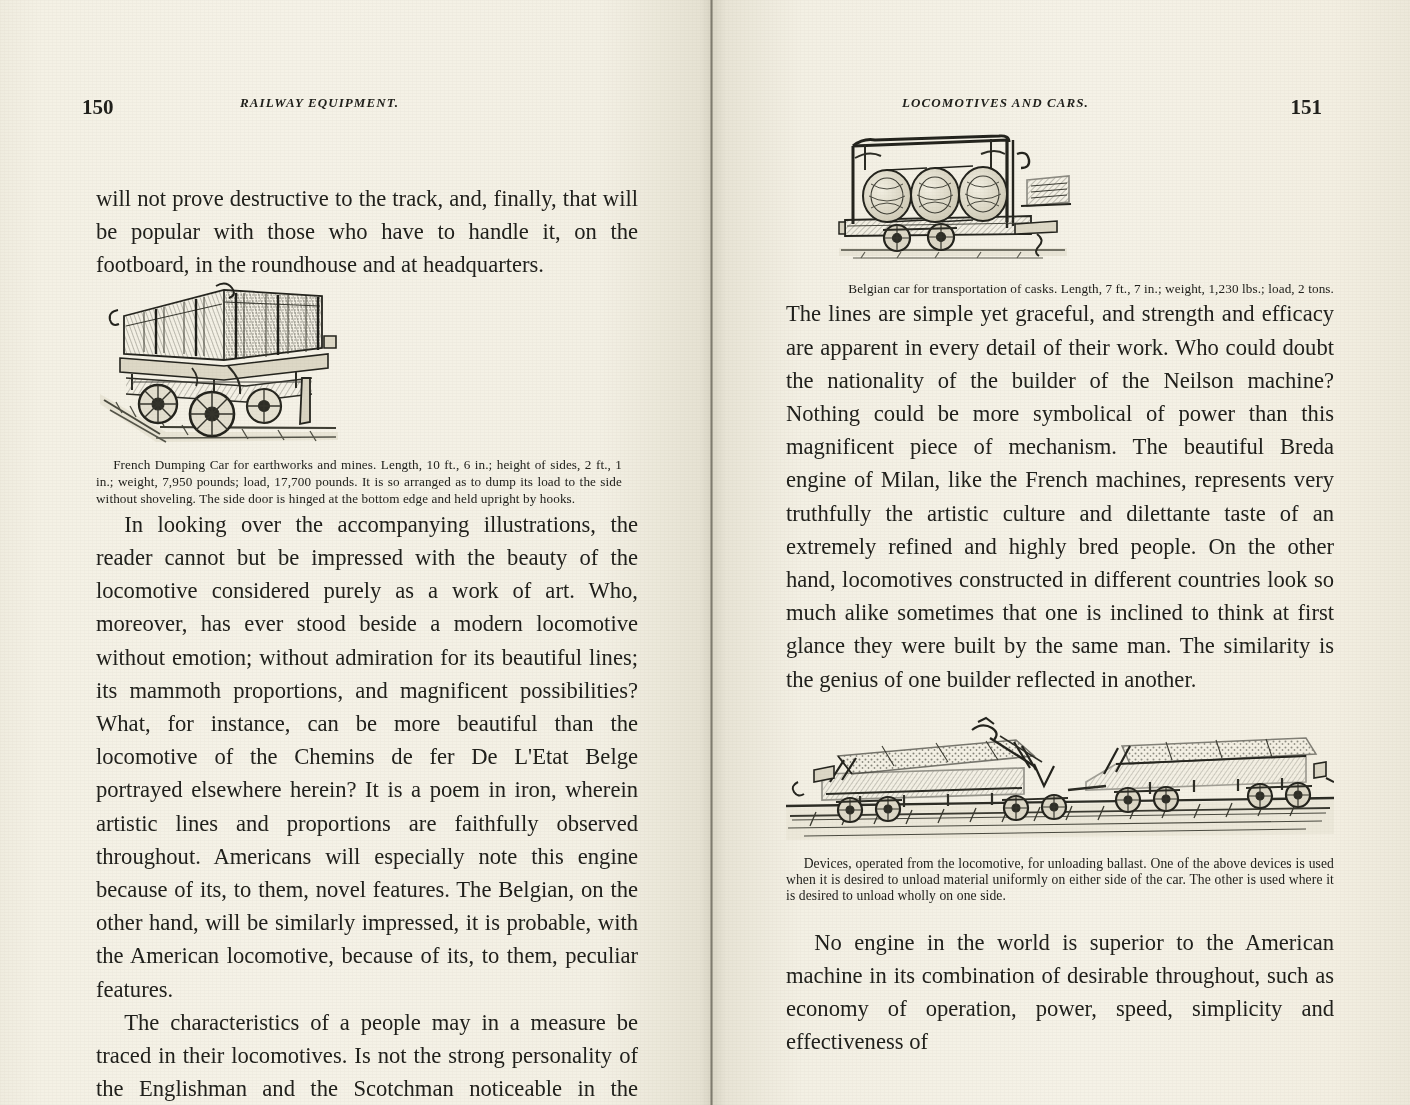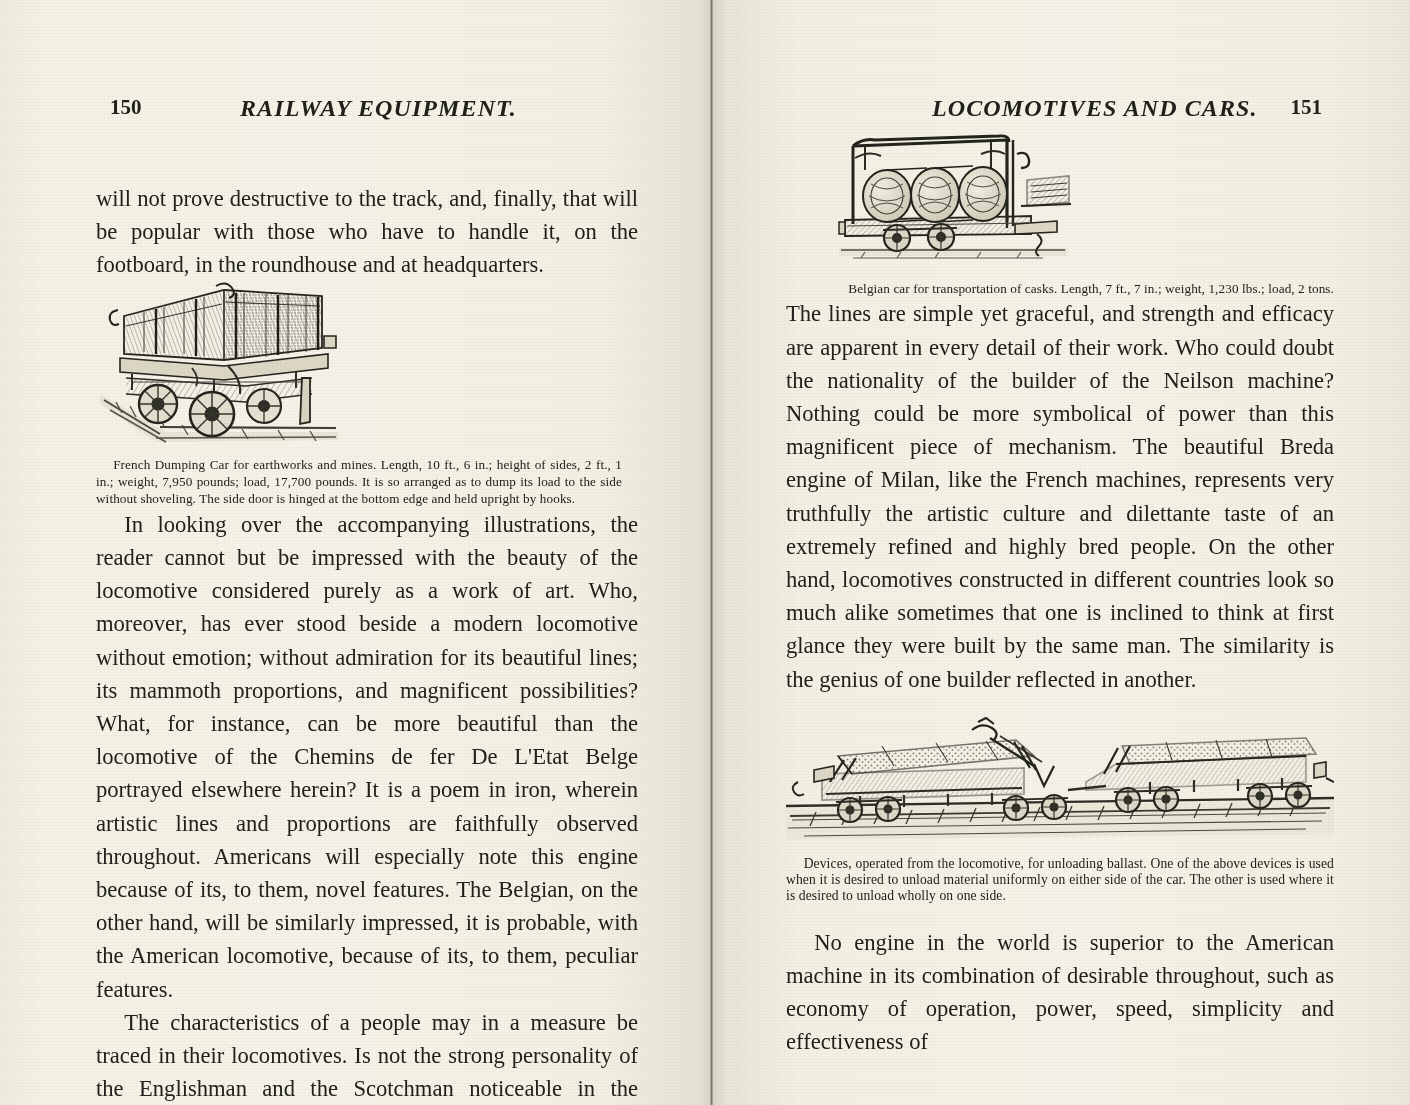--- a/index.html
+++ b/index.html
@@ -62,43 +62,43 @@
     top: 0;
     height: 1105px;
   }
   .page.left  { left: 0;    width: 712px; }
   .page.right { left: 712px; width: 698px; }
 
   .running-head {
     position: absolute;
     top: 95px;
     height: 24px;
-    font-size: 24px;
+    font-size: 13px;
     letter-spacing: .5px;
   }
   .folio {
     position: absolute;
     top: 95px;
     font-size: 21px;
     font-weight: bold;
     font-family: "Liberation Serif", "DejaVu Serif", serif;
   }
   .head-title {
     font-style: italic;
     font-weight: bold;
     letter-spacing: 1.1px;
     white-space: nowrap;
   }
 
   
-  .left .folio        { left: 110px; }
+  .left .folio        { left: 82px; }
   .left .running-head { left: 240px; }
   
   .right .folio        { right: 88px; }
-  .right .running-head { left: 220px; }
+  .right .running-head { left: 190px; }
 
   
   .col {
     position: absolute;
     font-size: 22.6px;
     line-height: 33.2px;
     text-align: justify;
     text-justify: inter-word;
     hyphens: manual;
   }

